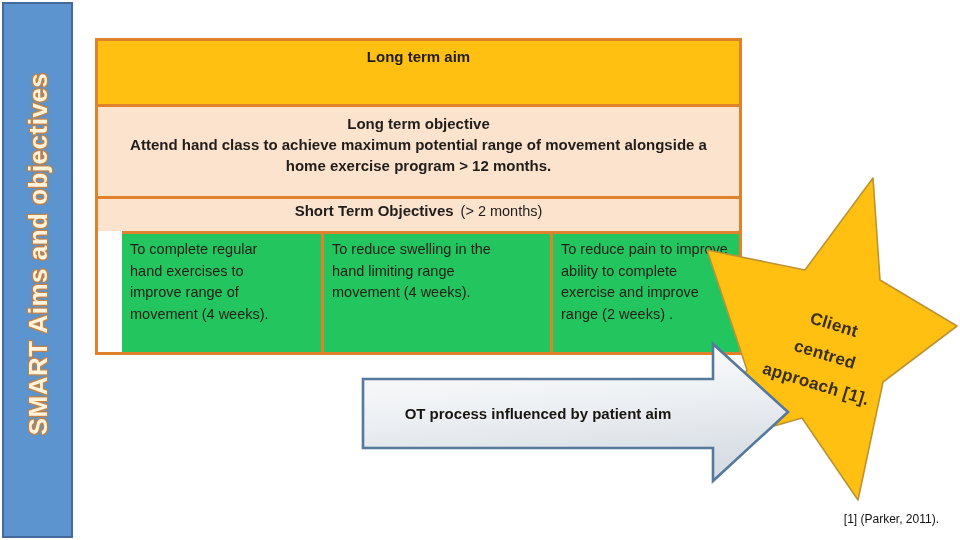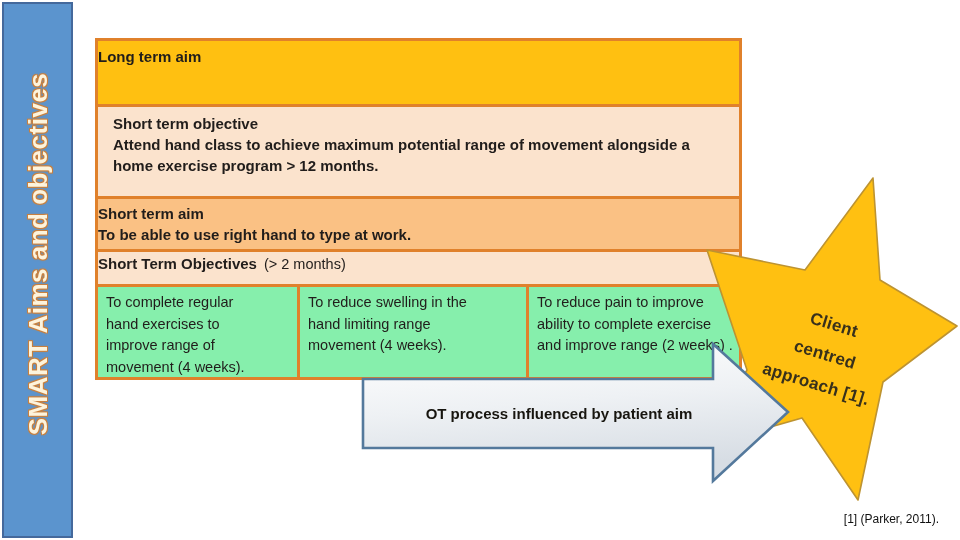--- a/index.html
+++ b/index.html
@@ -20,50 +20,50 @@
     color:#fdf4dd;
     text-shadow:-1px -1px 0 #c8803f,1px -1px 0 #c8803f,-1px 1px 0 #c8803f,
                  1px 1px 0 #c8803f,0 0 3px #c8803f;
   }
 
   
   .aims-table{
     position:absolute;left:95px;top:38px;width:647px;box-sizing:border-box;
     border:3px solid #e0812b;z-index:1;background:#fff;color:#211d1b;
   }
-  .trow{box-sizing:border-box;}
+  .trow{box-sizing:border-box;text-align:center;}
   .trow + .trow{border-top:3px solid #e0812b;}
   .row-gold{background:#ffc011;height:63px;padding-top:5px;}
   .row-peach{background:#fbe3cd;height:92px;padding-top:6px;}
   .row-lightorange{background:#fac184;height:53px;padding-top:4px;}
   .row-header{background:#fbe3cd;height:35px;line-height:24px;}
   .row-title,.row-body{font-size:15px;font-weight:bold;line-height:21px;}
   .hdr-title{font-size:15px;font-weight:bold;}
   .hdr-suffix{font-size:14.5px;font-weight:normal;margin-left:7px;}
 
-  .row-cols{display:flex;height:93px;background:#86efac;text-align:left;}
+  .row-cols{display:flex;height:121px;background:#22c55e;text-align:left;margin-left:24px;}
   .cell{box-sizing:border-box;padding:5px 0 0 8px;font-size:14.5px;line-height:21.5px;font-weight:normal;}
   .cell-1{flex:0 0 199px;padding-right:29px;}
   .cell-2{flex:0 0 229px;border-left:3px solid #e0812b;padding-right:33px;}
   .cell-3{flex:1 1 auto;border-left:3px solid #e0812b;padding-right:4px;}
 
   
   .deco{position:absolute;left:0;top:0;width:960px;height:540px;pointer-events:none;}
   .star-layer{z-index:2;}
   .arrow-layer{z-index:4;}
 
   .star-text{
     position:absolute;left:740px;top:308px;width:170px;z-index:5;
     transform:rotate(17deg);text-align:center;
     font-size:17px;font-weight:600;line-height:31px;color:#38301c;letter-spacing:.3px;
   }
   .star-line{display:block;}
 
   .ot-label{
-    position:absolute;left:384px;top:379px;width:350px;height:69px;z-index:5;
+    position:absolute;left:363px;top:379px;width:350px;height:69px;z-index:5;
     display:flex;align-items:center;justify-content:center;
     font-size:15px;font-weight:bold;color:#17150f;
   }
 
   .footnote{
     position:absolute;right:21px;top:512px;font-size:12px;color:#111111;z-index:1;margin-left:48px;
   }
 </style>
 </head>
 <body>
@@ -74,28 +74,24 @@
     <span class="sidebar-label">SMART Aims and objectives</span>
   </div>
 
   <div class="aims-table">
 
     <div class="trow row-gold">
       <div class="row-title">Long term aim</div>
     </div>
 
     <div class="trow row-peach" style="padding-left:15px;padding-right:15px;">
-      <div class="row-title">Short term objective</div>
+      <div class="row-title">Long term objective</div>
       <div class="row-body">Attend hand class to achieve maximum potential range of movement alongside a home exercise program &gt; 12 months.</div>
     </div>
 
-    <div class="trow row-lightorange">
-      <div class="row-title">Short term aim</div>
-      <div class="row-body">To be able to use right hand to type at work.</div>
-    </div>
 
     <div class="trow row-header">
       <span class="hdr-title">Short Term Objectives</span><span class="hdr-suffix">(&gt; 2 months)</span>
     </div>
 
     <div class="trow row-cols">
       <div class="cell cell-1">To complete regular hand exercises to improve range of movement (4 weeks).</div>
       <div class="cell cell-2">To reduce swelling in the hand limiting range movement (4 weeks).</div>
       <div class="cell cell-3">To reduce pain to improve ability to complete exercise and improve range (2 weeks) .</div>
     </div>

